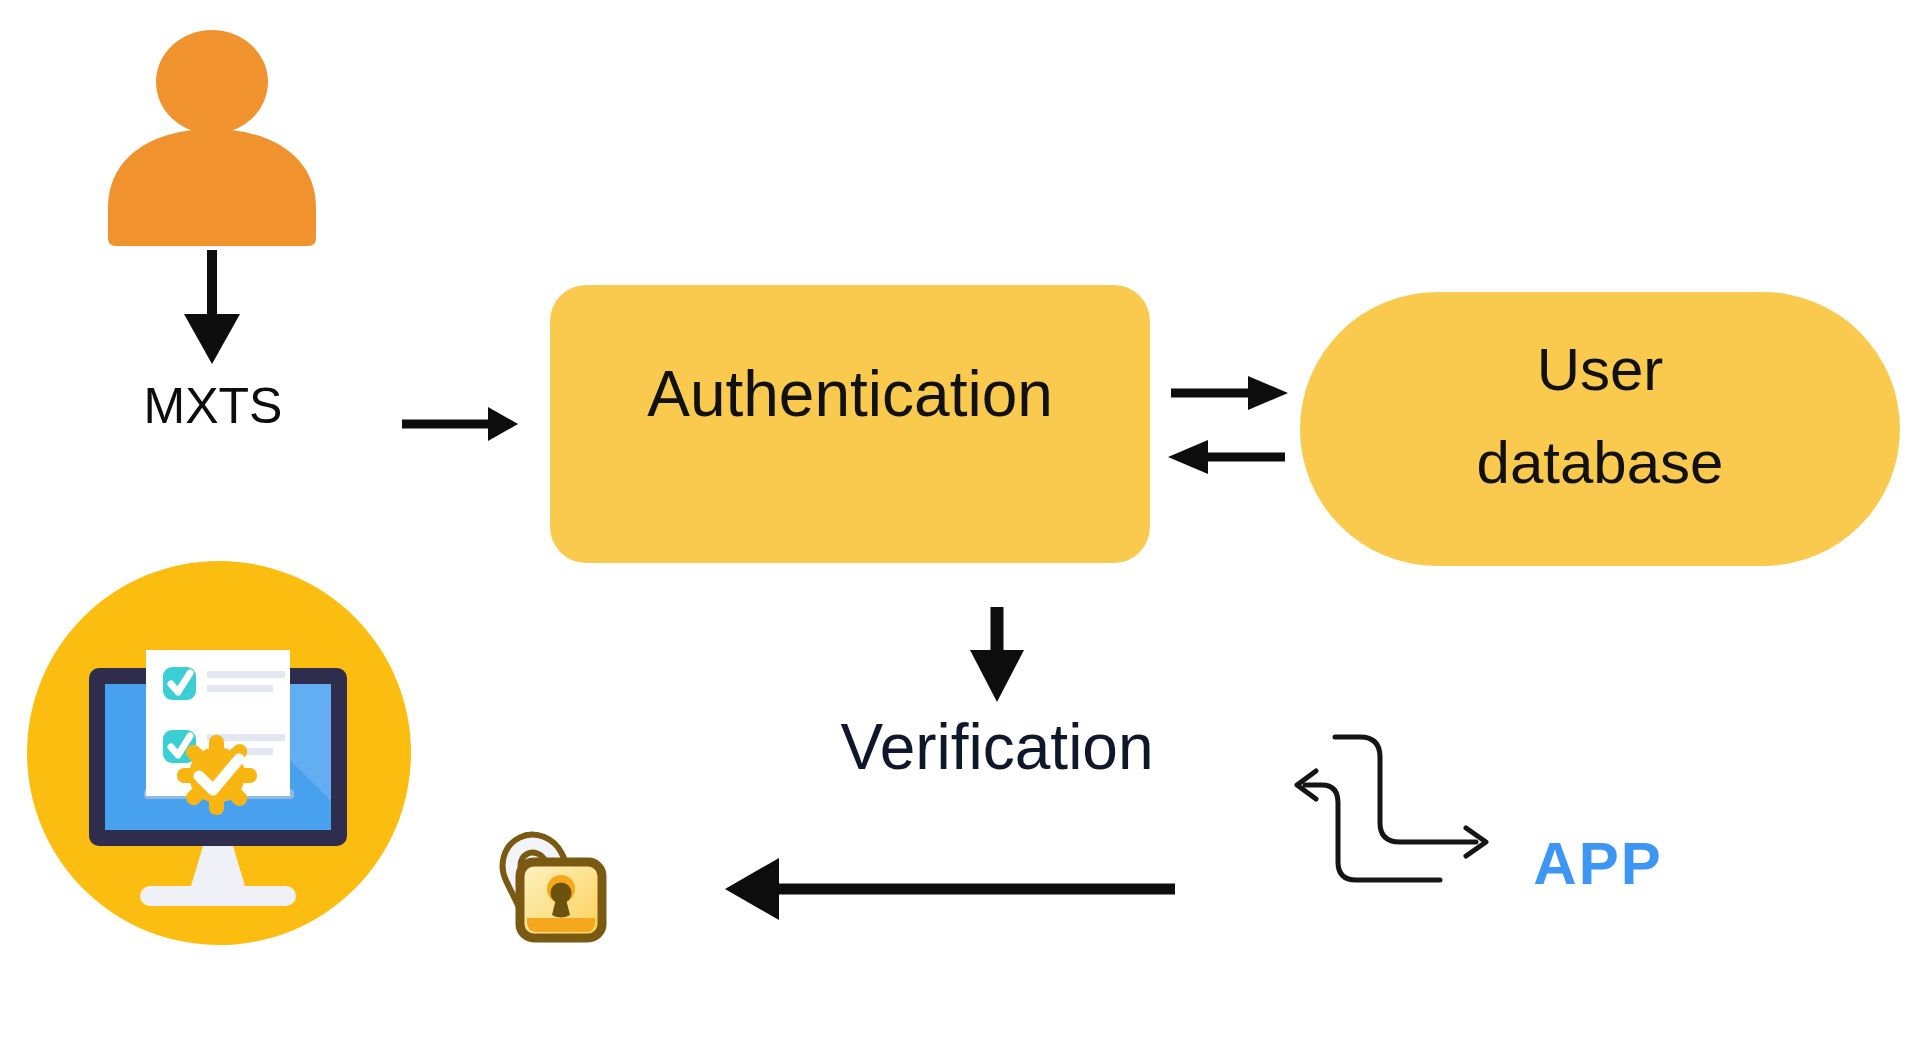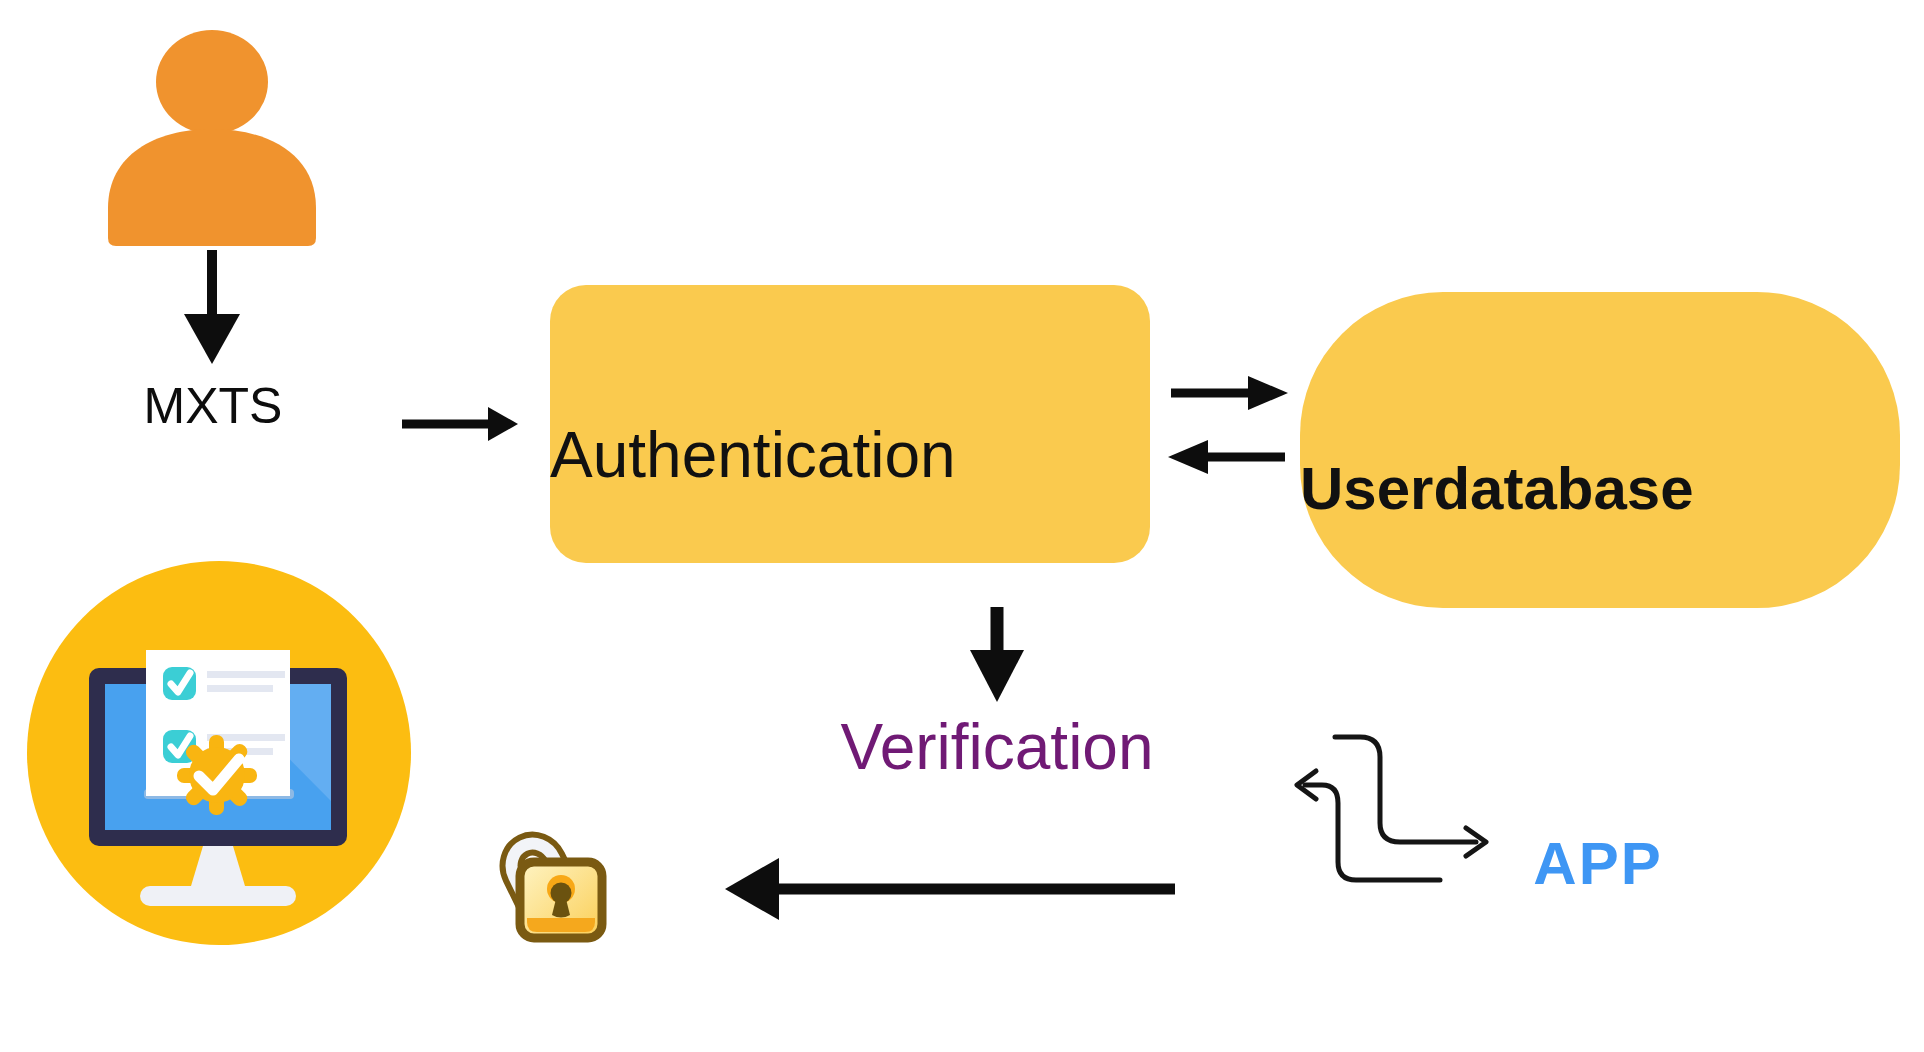--- a/index.html
+++ b/index.html
@@ -20,41 +20,41 @@
   
   .person-fill{fill:var(--person_orange);}
 
   
   .manager-label{
     left:213px;top:358px;transform:translateX(-50%);
     font-size:50px;font-weight:400;line-height:96px;text-align:center;white-space:nowrap;
   }
 
   
-  .node{background:var(--node_yellow);display:flex;flex-direction:row;align-items:center;}
+  .node{background:var(--node_yellow);display:flex;flex-direction:column;align-items:center;}
   .node-auth{left:550px;top:285px;width:600px;height:278px;border-radius:36px;padding-top:62px;}
-  .node-db{left:1300px;top:292px;width:600px;height:316px;border-radius:143px;padding-top:76px;font-weight:bold;}
+  .node-db{left:1300px;top:292px;width:600px;height:274px;border-radius:143px;padding-top:31px;}
   .node .line{font-size:64px;line-height:95px;white-space:nowrap;color:#111;}
   .node-db .line{font-size:60px;line-height:93px;}
 
   
   .badge{left:27px;top:561px;width:384px;height:384px;}
   .badge-bg{fill:var(--badge_yellow);}
   .frame-fill{fill:var(--monitor_navy);}
   .screen-fill{fill:var(--screen_blue);}
   .screen-hi{fill:var(--screen_blue_light);}
   .teal-fill{fill:var(--check_teal);}
   .docline-fill{fill:var(--doc_line_grey);}
   .gear-fill{fill:var(--gear_yellow);}
   .stand-fill{fill:var(--stand_grey);}
 
   
   .verification-label{
     left:997px;top:697px;transform:translateX(-50%);
-    font-size:64px;line-height:100px;text-align:center;white-space:nowrap;color:#701a75;
+    font-size:64px;line-height:100px;text-align:center;white-space:nowrap;color:#0f172a;
   }
 
   
   .app-label{
     left:1598px;top:863px;transform:translate(-50%,-50%);
     font-size:60px;font-weight:700;color:var(--app_blue);letter-spacing:2px;white-space:nowrap;
   }
 
   
   .flow-arrows{left:0;top:0;pointer-events:none;}

